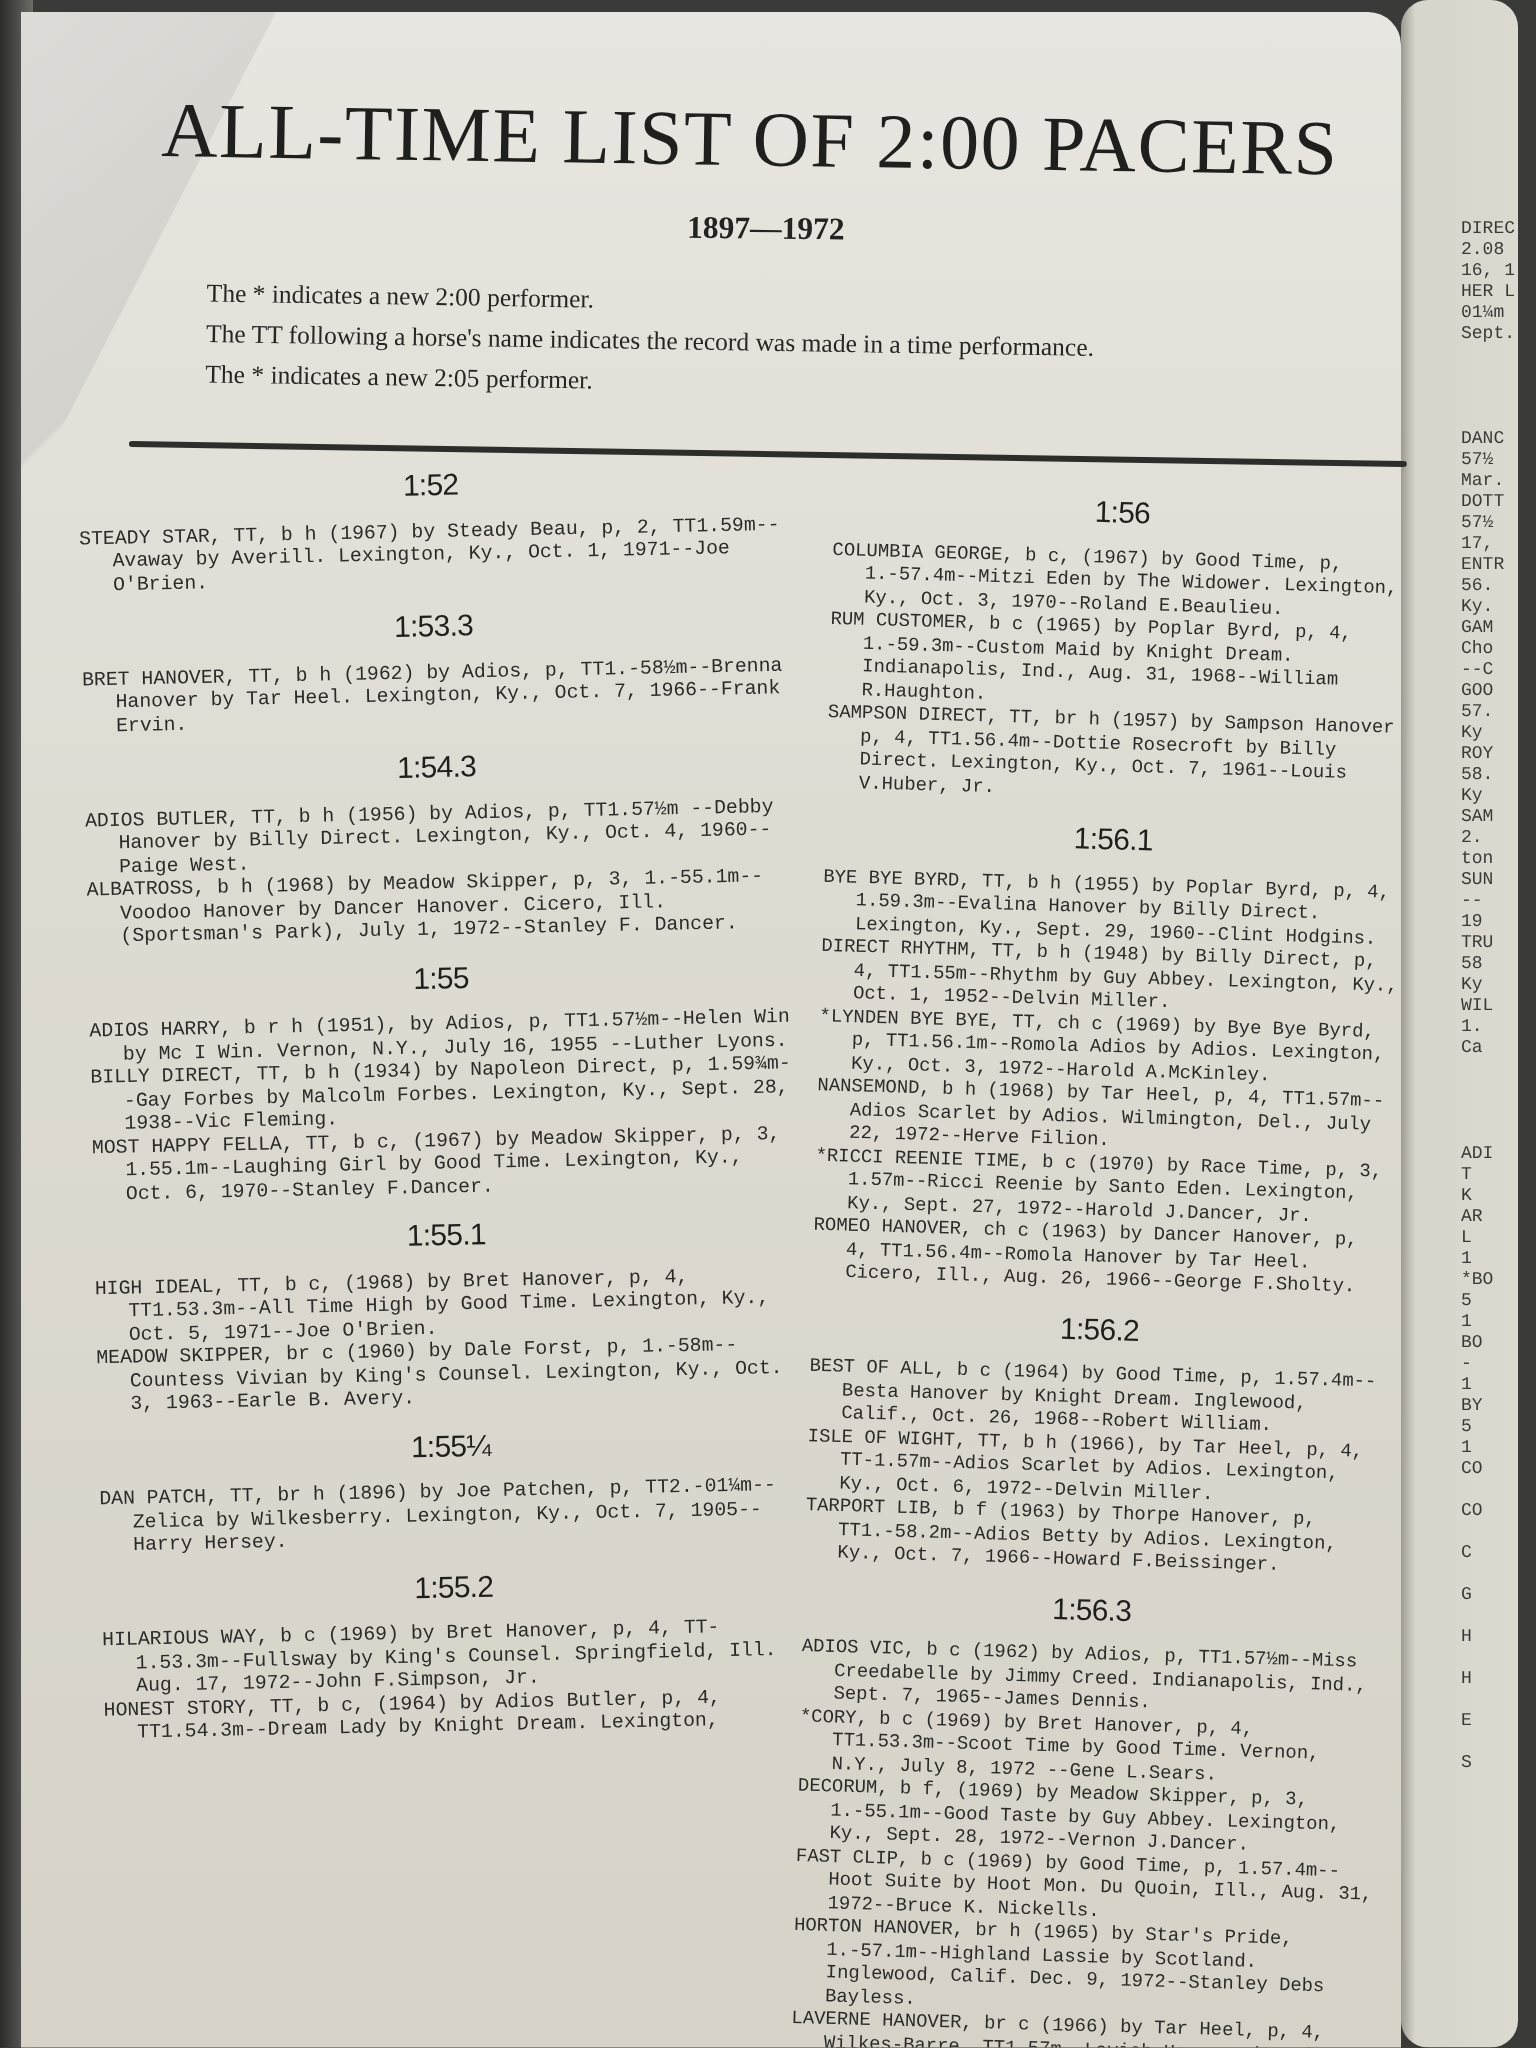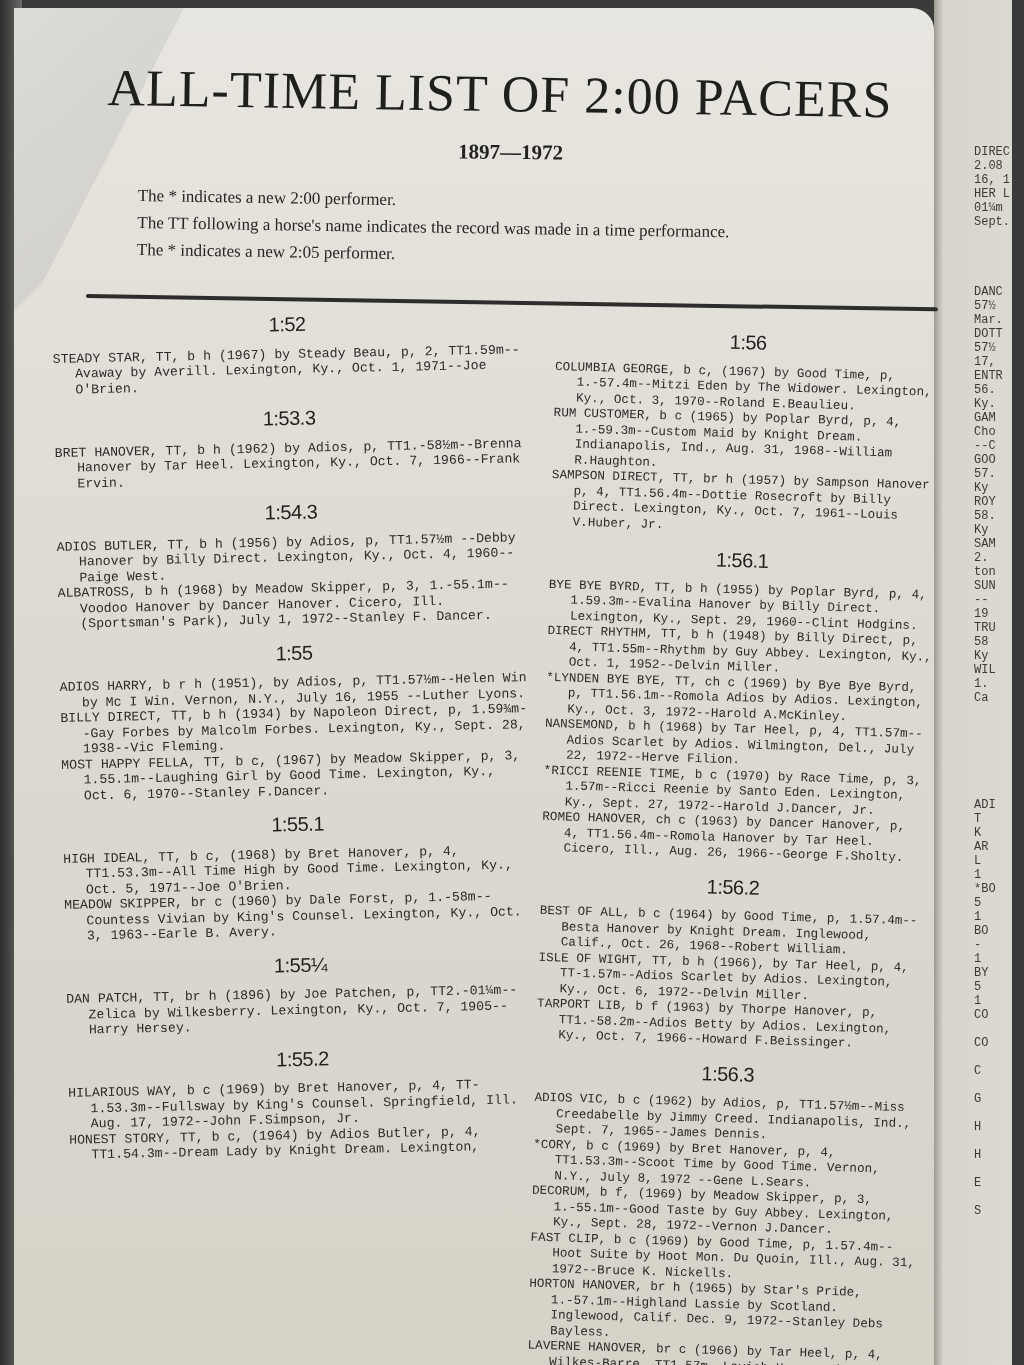--- a/index.html
+++ b/index.html
@@ -21,20 +21,21 @@
   .fold {
     position: absolute; left: 14px; top: 8px; width: 170px; height: 330px;
     background: linear-gradient(135deg, #d9d8d4 0%, #cfcdc8 60%, rgba(0,0,0,0) 61%);
     clip-path: polygon(0 0, 100% 0, 0 100%);
     opacity: 0.75;
   }
   .next-page {
     position: absolute; left: 934px; top: 0; width: 78px; height: 1365px;
     background: linear-gradient(90deg, #9d9a92 0%, #d8d5cc 12%, #dcd9d0 100%);
     overflow: hidden;
+    border-radius: 18px;
   }
   .next-page .frag {
     position: absolute; left: 40px; font-family: "Liberation Mono", monospace;
     font-size: 12px; line-height: 14px; color: #3a3a38; white-space: pre;
   }
   .title {
     position: absolute; left: 108px; top: 58px; width: 820px;
     font-family: "Liberation Serif", serif; font-size: 52px; letter-spacing: 1px;
     color: #1f1f1d; transform: rotate(0.9deg); transform-origin: left top;
     white-space: nowrap;
@@ -106,21 +107,21 @@
 ton
 SUN
 --
 19
 TRU
 58
 Ky
 WIL
 1.
 Ca</div>
-  <div class="frag" id="frag-bot" style="top:762px;margin-top:36px;">ADI
+  <div class="frag" id="frag-bot" style="top:762px;">ADI
 T
 K
 AR
 L
 1
 *BO
 5
 1
 BO
 -

